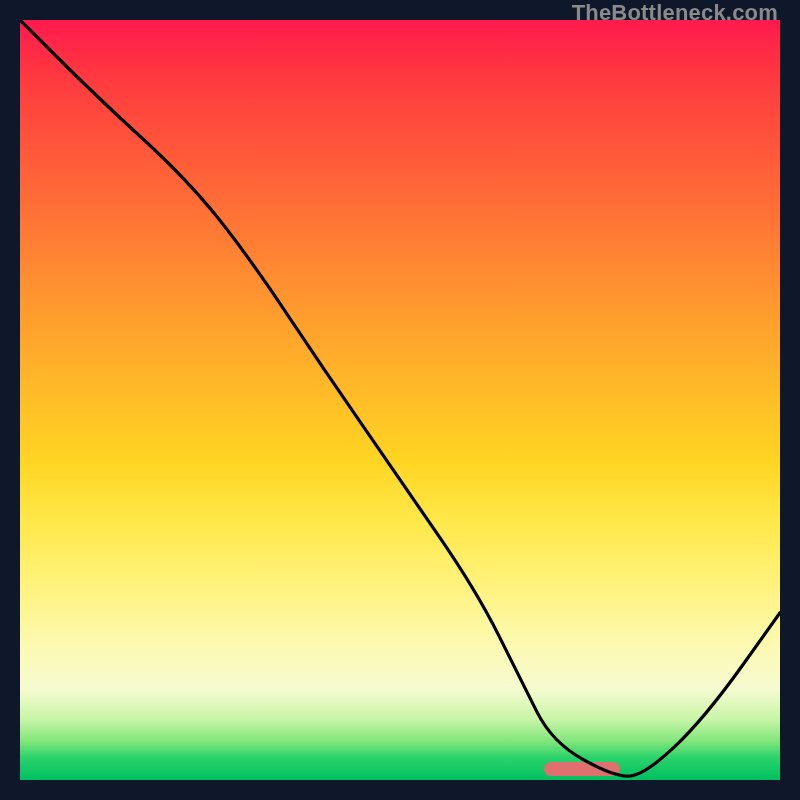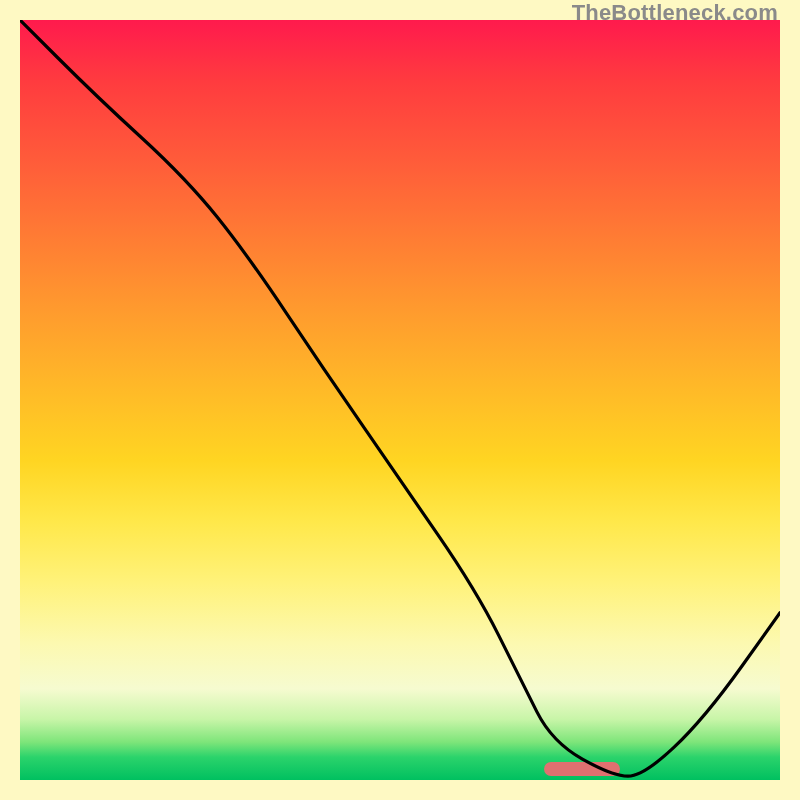--- a/index.html
+++ b/index.html
@@ -7,21 +7,21 @@
     padding: 0;
     width: 800px;
     height: 800px;
     overflow: hidden;
     font-family: Arial, Helvetica, sans-serif;
   }
   .chart-container {
     position: relative;
     width: 800px;
     height: 800px;
-    background: #fef9c3;
+    background: #0f172a;
   }
   .plot-area {
     position: absolute;
     left: 20px;
     top: 20px;
     width: 760px;
     height: 760px;
     
     background: linear-gradient(
       to bottom,

